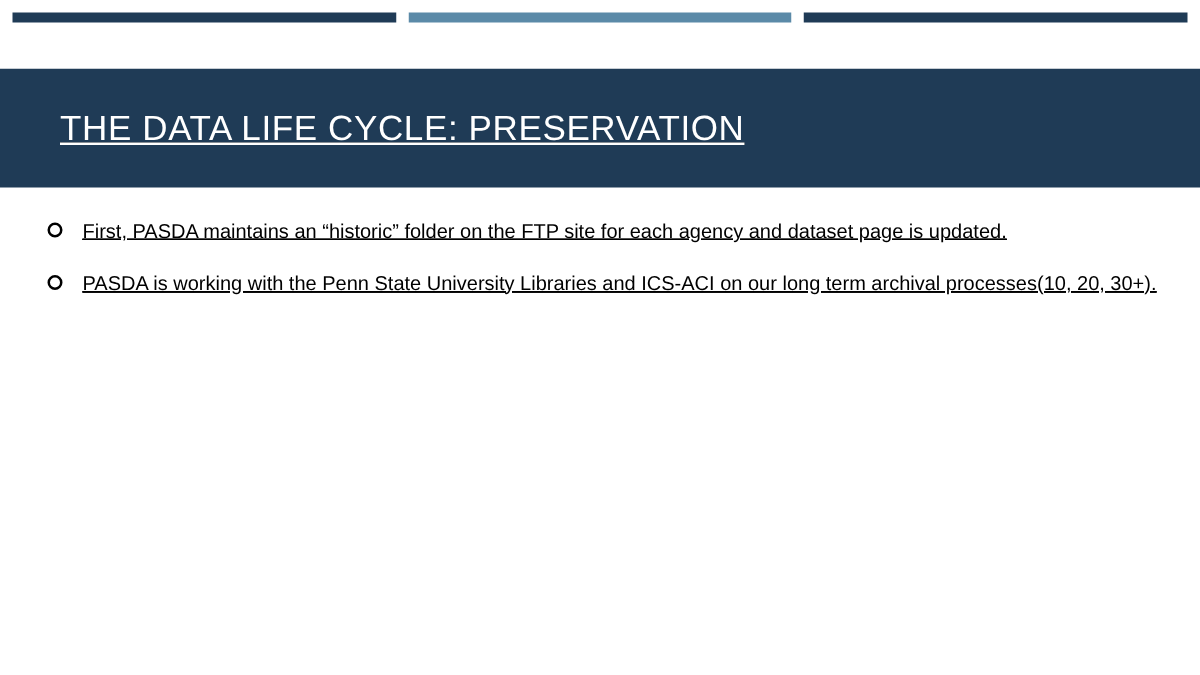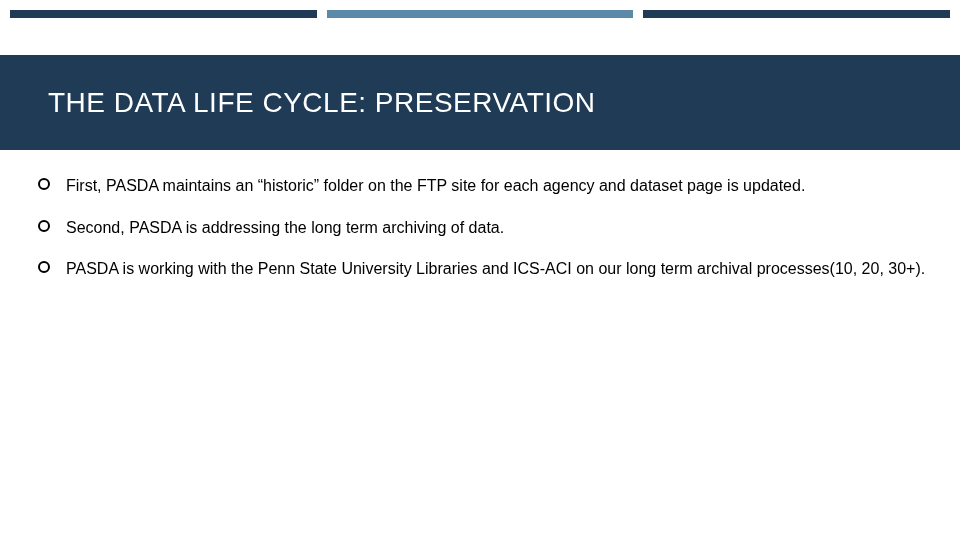--- a/index.html
+++ b/index.html
@@ -1,15 +1,15 @@
 <!DOCTYPE html>
 <html><head>
 <meta charset="utf-8">
 <style>
-  * { box-sizing: border-box; margin: 0; padding: 0; }
+  * { box-sizing: border-box; margin: 0; padding: 0; text-decoration: underline; }
   html, body { width: 960px; height: 540px; background: #ffffff; font-family: Arial, Helvetica, sans-serif; }
   .slide {
     width: 960px;
     height: 540px;
     position: relative;
     background: #ffffff;
     overflow: hidden;
   }
   .top-stripe {
     position: absolute;
@@ -84,22 +84,18 @@
   </div>
 
   <div class="body">
     <ul class="bullet-list">
       <li class="bullet-item">
         <span class="bullet-marker"></span>
         <span>First, PASDA maintains an “historic” folder on the FTP site for each agency and dataset page is updated.</span>
       </li>
       <li class="bullet-item">
         <span class="bullet-marker"></span>
-        <span>Second, PASDA is addressing the long term archiving of data.</span>
-      </li>
-      <li class="bullet-item">
-        <span class="bullet-marker"></span>
         <span>PASDA is working with the Penn State University Libraries and ICS-ACI on our long term archival processes(10, 20, 30+).</span>
       </li>
     </ul>
   </div>
 
 </div>
 
 </body></html>

